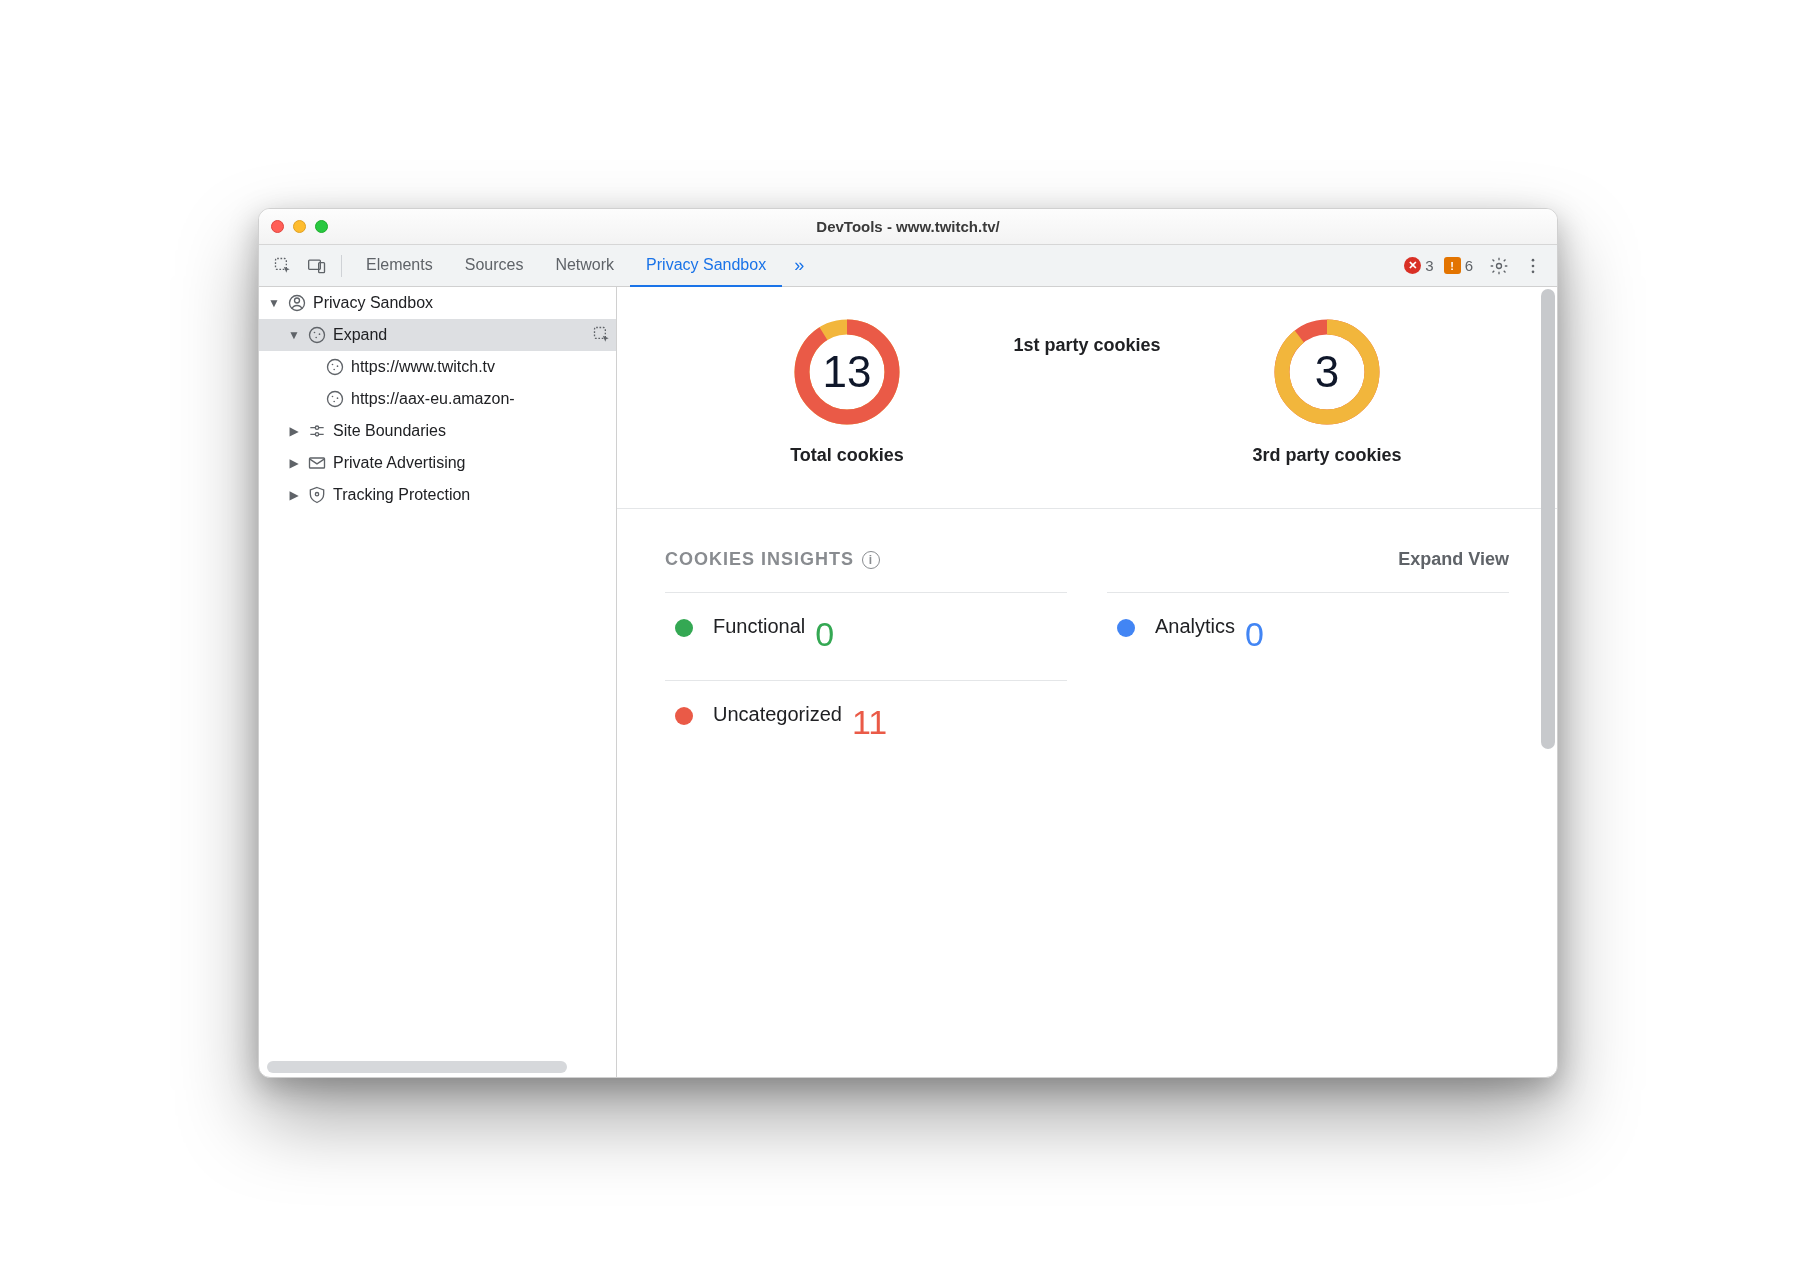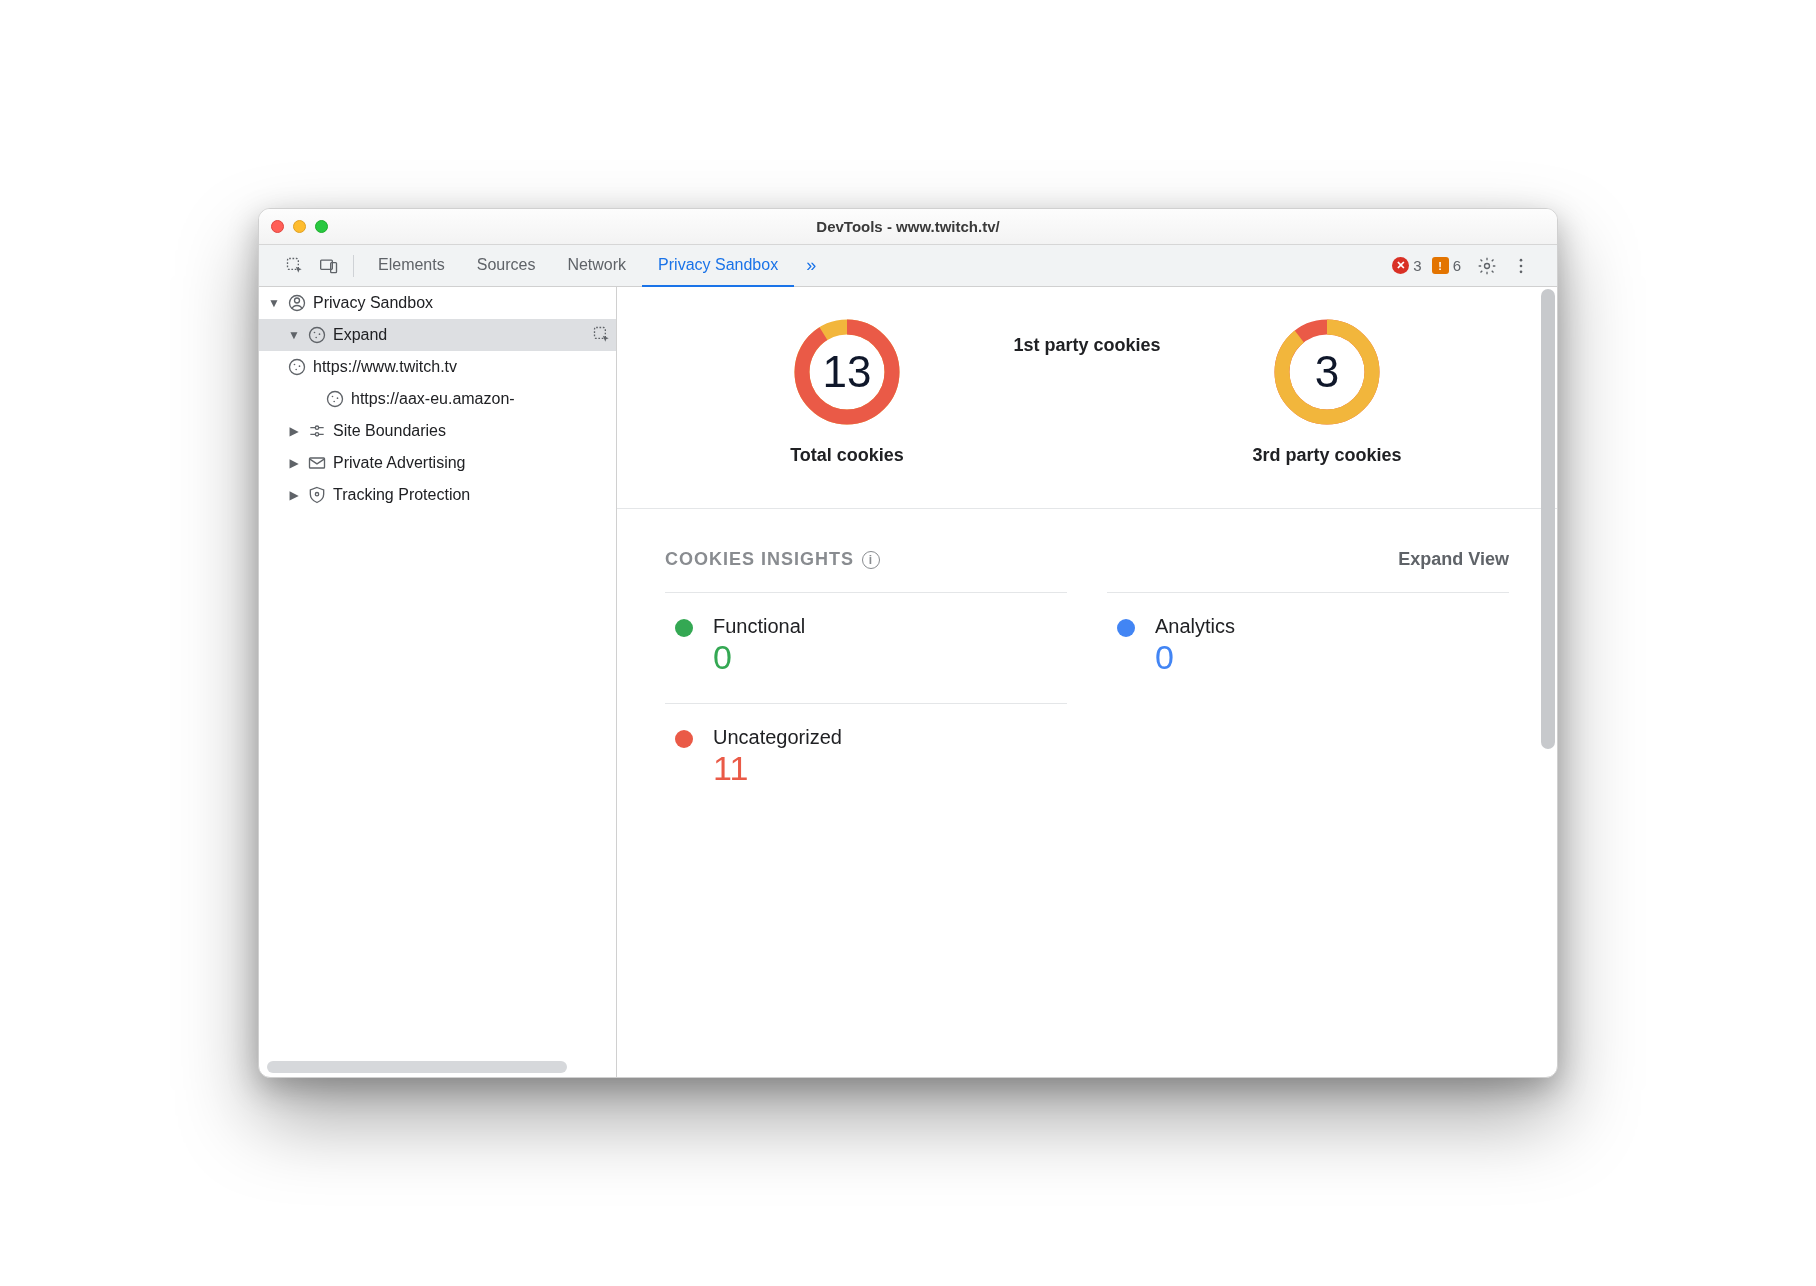--- a/index.html
+++ b/index.html
@@ -41,21 +41,21 @@
   position: absolute; left: 0; right: 0; text-align: center;
   font-size: 15px; font-weight: 600; color: #3a3a3a;
   pointer-events: none;
 }
 .toolbar {
   height: 42px;
   background: #f1f3f4;
   border-bottom: 1px solid #d0d0d0;
   display: flex;
   align-items: center;
-  padding: 0 20px;
+  padding: 0 8px;
   gap: 2px;
 }
 .tool-icon {
   width: 32px; height: 32px;
   display: flex; align-items: center; justify-content: center;
   color: #5f6368; cursor: pointer; border-radius: 4px;
 }
 .tool-sep { width: 1px; height: 22px; background: #cfd2d6; margin: 0 6px; }
 .tabs { display: flex; align-items: stretch; height: 100%; }
 .tab {
@@ -126,21 +126,21 @@
   grid-template-columns: 1fr 1fr;
   gap: 0 40px;
 }
 .insight-card {
   border-top: 1px solid #e4e6e8;
   padding: 22px 10px 26px 10px;
   display: flex; align-items: flex-start; gap: 20px;
   cursor: pointer;
 }
 .insight-dot { width: 18px; height: 18px; border-radius: 50%; margin-top: 4px; flex-shrink: 0; }
-.insight-text { display: flex; flex-direction: column; }
+.insight-text { display: flex; flex-direction: row; gap: 10px; }
 .insight-label { font-size: 20px; font-weight: 500; color: #202124; }
 .insight-value { font-size: 34px; font-weight: 400; }
 .scrollbar-v {
   position: absolute; right: 2px; top: 2px; width: 14px; height: 460px;
   background: #c7c9cc; border-radius: 7px;
 }
 .scrollbar-h {
   position: absolute; left: 8px; bottom: 4px; height: 12px; width: 300px;
   background: #d6d8db; border-radius: 6px;
 }
@@ -239,21 +239,21 @@
         <span class="tree-label">Expand</span>
         <span class="row-spacer"></span>
         <span class="row-action">
           <svg class="ico" viewBox="0 0 24 24">
               <rect x="3" y="3" width="13" height="13" rx="2" stroke-dasharray="2 2"></rect>
               <path d="M13 13 l7 3 -3 1 -1 3 -3-7z" fill="currentColor" stroke="none"></path>
             </svg>
         </span>
       </div>
 
-      <div class="tree-row" style="padding-left:28px">
+      <div class="tree-row" style="padding-left:66px">
         <span class="tree-icon">
           <svg class="ico" viewBox="0 0 24 24">
               <circle cx="12" cy="12" r="9"></circle>
               <circle cx="9" cy="9" r="1" fill="currentColor" stroke="none"></circle>
               <circle cx="15" cy="11" r="1" fill="currentColor" stroke="none"></circle>
               <circle cx="11" cy="15" r="1" fill="currentColor" stroke="none"></circle>
             </svg>
         </span>
         <span class="tree-label">https://www.twitch.tv</span>
       </div>

